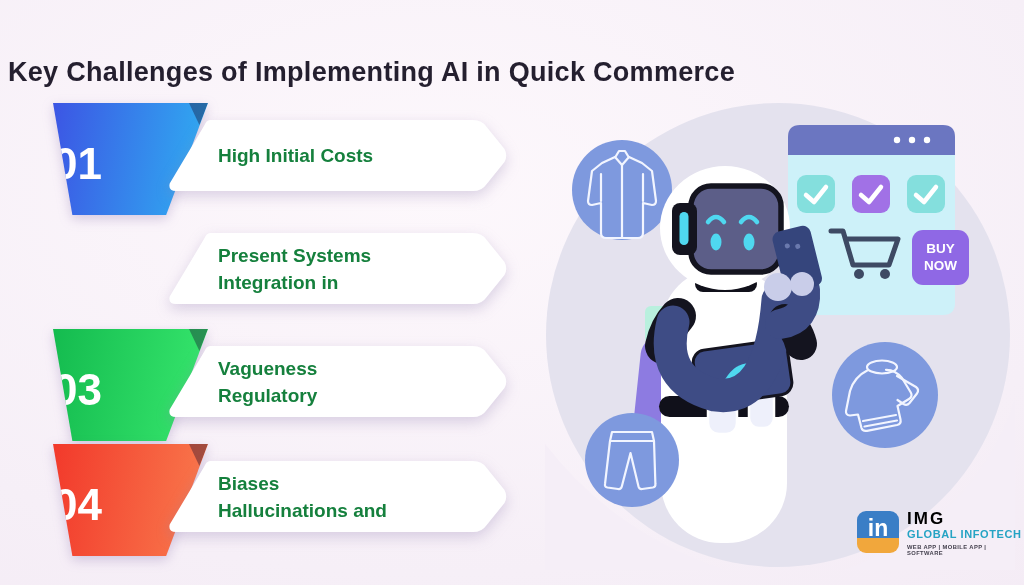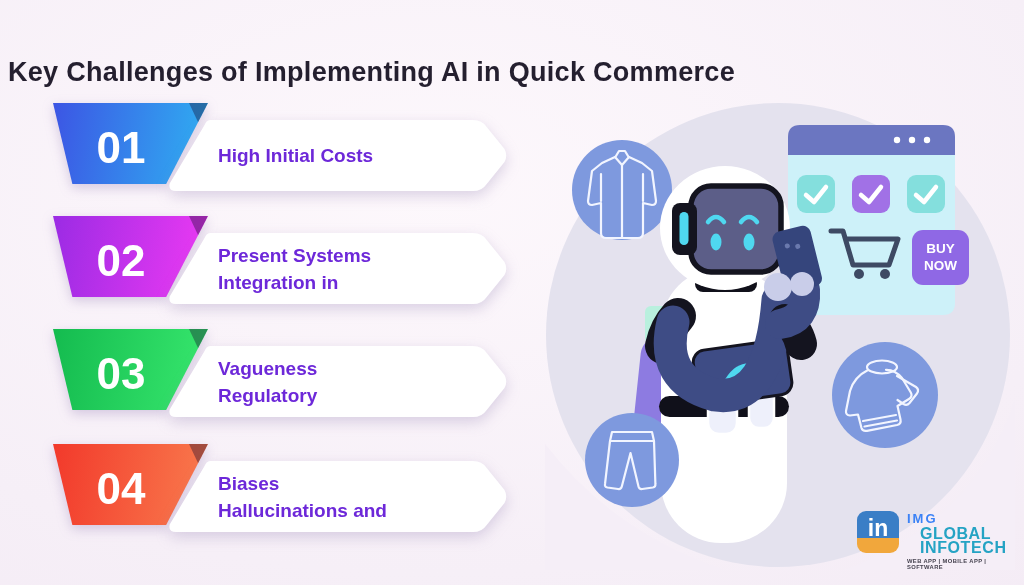--- a/index.html
+++ b/index.html
@@ -11,48 +11,48 @@
   .page-title{
     position:absolute;top:57px;left:0;right:0;
     font-size:27px;font-weight:800;letter-spacing:.3px;color:#241f2f;margin-left:8px;
   }
   
   .row{position:absolute;left:53px;width:470px;height:90px;}
   .row1{top:103px}.row2{top:216px}.row3{top:329px}.row4{top:444px}
   .num-wrap{position:absolute;left:0;top:0;width:155px;height:87px;
     filter:drop-shadow(0 4px 6px rgba(120,90,160,.28));}
   .num-block{
-    width:155px;height:81px;position:relative;
+    width:155px;height:112px;position:relative;
     clip-path:polygon(0 0,100% 0,73% 100%,12.5% 100%);
-    display:flex;align-items:center;justify-content:center;
+    display:flex;align-items:center;
     padding-right:19px;padding-top:9px;box-sizing:border-box;
   }
   .fold{position:absolute;left:136px;top:0;width:19px;height:22px;
     clip-path:polygon(0 0,100% 0,55% 100%);background:rgba(20,10,45,.38);}
   .num{font-size:44px;font-weight:700;color:#ffffff;line-height:1;}
   .banner-svg{position:absolute;left:115px;top:17px;width:340px;height:71px;
     filter:drop-shadow(0 5px 7px rgba(147,129,176,.32));}
   .label{
     position:absolute;left:165px;top:17px;height:71px;width:275px;
     display:flex;flex-direction:column;justify-content:center;
-    font-size:19px;font-weight:600;color:#6d28d9;line-height:27px;
+    font-size:19px;font-weight:600;color:#15803d;line-height:27px;
   }
   .label span:empty{display:none}
   
   .illustration{position:absolute;left:545px;top:100px;width:470px;height:470px;}
   
   .logo{position:absolute;left:857px;top:511px;display:flex;align-items:flex-start;}
   .logo-icon{width:42px;height:42px;border-radius:9px;overflow:hidden;position:relative;flex:none;}
   .logo-icon .blue{height:27px;background:#3a7ec6;}
   .logo-icon .orange{height:15px;background:#f1a73c;}
   .logo-mono{position:absolute;left:0;top:1px;width:100%;text-align:center;
     color:#fff;font-weight:700;font-size:23px;line-height:32px;}
   .logo-text{margin-left:8px;display:flex;flex-direction:column;}
-  .logo-name{font-size:13px;font-weight:700;color:#3b82f6;letter-spacing:2px;line-height:16px;}
-  .logo-sub{font-size:16px;font-weight:700;color:#25a3c4;letter-spacing:.6px;line-height:14px;margin-left:13px;}
+  .logo-name{font-size:17px;font-weight:700;color:#000000;letter-spacing:2px;line-height:16px;}
+  .logo-sub{font-size:11px;font-weight:700;color:#25a3c4;letter-spacing:.6px;line-height:14px;}
   .logo-tag{font-size:5.8px;font-weight:700;color:#44414e;letter-spacing:.4px;margin-top:3px;}
 </style>
 </head>
 <body>
 
 <div class="page-title">Key Challenges of Implementing AI in Quick Commerce</div>
 
 <div class="row row1">
   <div class="num-wrap">
     <div class="num-block" style="background: linear-gradient(100deg, rgb(60, 85, 228) 0%, rgb(47, 177, 242) 100%);">
@@ -63,26 +63,20 @@
   <svg class="banner-svg" viewBox="0 0 340 71">
     <path d="M42 0 L305 0 Q314 0 318.5 6.8 L336.5 29 Q340 35.5 336.5 42 L318.5 64.2 Q314 71 305 71 L8 71 Q0 71 1.7 63.5 L36 6 Q38.5 0 42 0 Z" fill="#ffffff"></path>
   </svg>
   <div class="label">
     <span>High Initial Costs</span>
 
   </div>
 </div>
 
 <div class="row row2">
-  <div class="num-wrap">
-    <div class="num-block" style="background: linear-gradient(100deg, rgb(155, 43, 228) 0%, rgb(238, 58, 243) 100%);">
-      <span class="fold"></span>
-      <span class="num">02</span>
-    </div>
-  </div>
   <svg class="banner-svg" viewBox="0 0 340 71">
     <path d="M42 0 L305 0 Q314 0 318.5 6.8 L336.5 29 Q340 35.5 336.5 42 L318.5 64.2 Q314 71 305 71 L8 71 Q0 71 1.7 63.5 L36 6 Q38.5 0 42 0 Z" fill="#ffffff"></path>
   </svg>
   <div class="label">
     <span>Present Systems</span>
     <span>Integration in</span>
   </div>
 </div>
 
 <div class="row row3">

